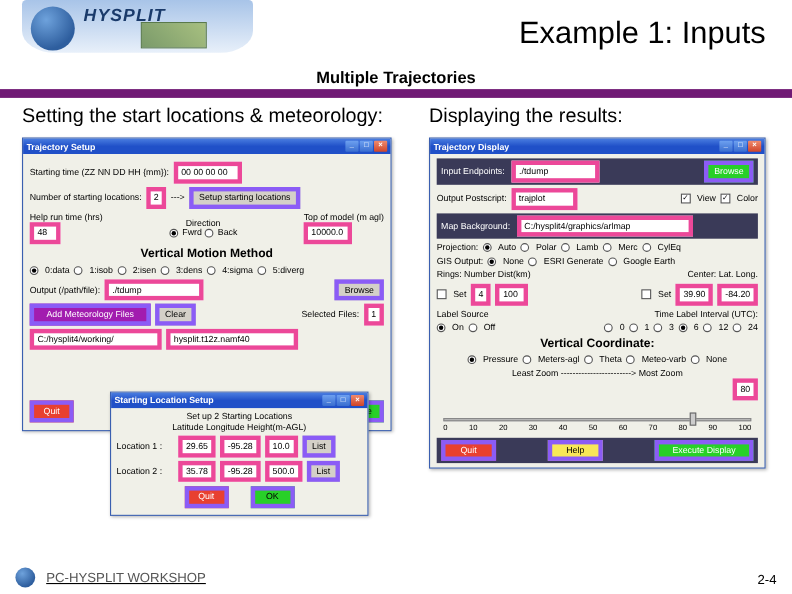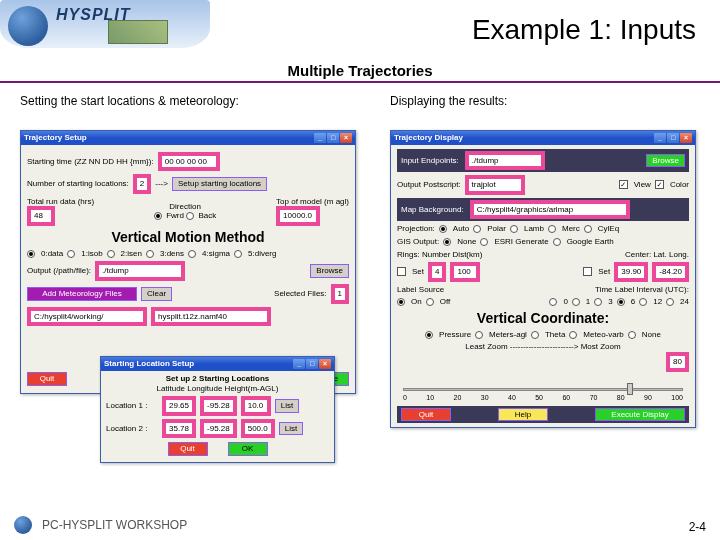--- a/index.html
+++ b/index.html
@@ -7,20 +7,21 @@
     width: 720px; height: 540px;
     font-family: Arial, sans-serif;
     background: #fff;
     position: relative;
     overflow: hidden;
   }
   .header {
     position: relative;
     height: 58px;
     border-bottom: none;
+    margin-left: 20px;
   }
   .logo-area {
     position: absolute;
     left: 0; top: 0;
     width: 210px; height: 48px;
     background: linear-gradient(180deg, #a8c4e8 0%, #e8f0fa 100%);
     border-radius: 4px 4px 30px 30px / 4px 4px 20px 20px;
   }
   .logo-badge {
     position: absolute;
@@ -49,21 +50,21 @@
     position: absolute;
     right: 24px; top: 14px;
     font-size: 28px;
     color: #000;
   }
   .subtitle-bar {
     position: absolute;
     top: 62px;
     left: 0; right: 0;
     padding-bottom: 2px;
-    border-bottom: 2px solid #701a75;
+    border-bottom: 8px solid #701a75;
   }
   .subtitle {
     text-align: center;
     font-size: 15px;
     font-weight: bold;
   }
   .content {
     position: absolute;
     top: 94px; left: 0; right: 0;
     height: 400px;
@@ -72,22 +73,22 @@
     position: absolute;
     left: 20px; top: 0;
     width: 340px;
   }
   .col-right {
     position: absolute;
     left: 390px; top: 0;
     width: 310px;
   }
   .col-head {
-    font-size: 12px;
-    margin-bottom: 20px;
+    font-size: 18px;
+    margin-bottom: 8px;
     line-height: 1.3;
   }
   
   .xp-win {
     border: 1px solid #3a5fb0;
     background: #f0f0e8;
     font-size: 8px;
     line-height: 1.2;
     color: #000;
     position: relative;
@@ -120,21 +121,21 @@
   .lbl { font-size: 8px; }
   .field {
     background: #fff;
     border: 4px solid #ec4899;
     padding: 1px 3px;
     font-size: 8px;
     min-width: 30px;
     display: inline-block;
   }
   .btn {
-    border: 1px solid #8b5cf6;
+    border: 4px solid #8b5cf6;
     padding: 1px 5px;
     font-size: 8px;
     text-align: center;
     display: inline-block;
   }
   .btn-grey { background: #d4d0c8; }
   .btn-blue { background: #a21caf; color: #fff; }
   .btn-green { background: #28d028; }
   .btn-red { background: #e84030; color: #fff; }
   .btn-yellow { background: #f8e858; }
@@ -161,21 +162,21 @@
     display: inline-block;
     background: #fff;
     vertical-align: middle;
     margin-right: 2px;
     font-size: 7px;
     line-height: 7px;
     text-align: center;
   }
   .section-hd {
     text-align: center;
-    font-size: 14px;
+    font-size: 11px;
     font-weight: bold;
     margin: 3px 0 2px;
   }
   .slider-area {
     position: relative;
     height: 30px;
     margin: 2px 6px;
   }
   .slider-track {
     position: absolute;
@@ -210,20 +211,21 @@
     align-items: center;
   }
   .footer {
     position: absolute;
     bottom: 0; left: 0; right: 0;
     height: 30px;
     display: flex;
     align-items: center;
     padding: 0 14px;
     font-size: 12px;
+    text-decoration: underline;
   }
   .footer-logo {
     width: 18px; height: 18px;
     border-radius: 50%;
     background: radial-gradient(circle at 35% 30%, #6ea2dc 0%, #2e5e9e 70%);
     margin-right: 10px;
   }
   .footer-text { color: #555; }
   .footer-page {
     position: absolute;
@@ -273,21 +275,21 @@
           <span class="field" style="min-width:62px">00 00 00 00</span>
         </div>
         <div class="row">
           <span class="lbl">Number of starting locations:</span>
           <span class="field" style="min-width:14px">2</span>
           <span class="lbl">---&gt;</span>
           <span class="btn btn-grey">Setup starting locations</span>
         </div>
         <div class="row" style="justify-content:space-between">
           <div>
-            <div class="lbl">Total run data (hrs)</div>
+            <div class="lbl">Help run time (hrs)</div>
             <span class="field" style="min-width:28px">48</span>
           </div>
           <div>
             <div class="lbl" style="text-align:center">Direction</div>
             <span class="radio sel"></span>
             <span class="lbl">Fwrd</span>
             <span class="radio"></span>
             <span class="lbl">Back</span>
           </div>
           <div>
@@ -339,21 +341,21 @@
   <div class="xp-win overlay-win">
     <div class="xp-titlebar">
       <span class="xp-title-text">Starting Location Setup</span>
       <div class="xp-btns">
         <span class="xp-btn min">_</span>
         <span class="xp-btn max">□</span>
         <span class="xp-btn close">×</span>
       </div>
     </div>
     <div class="xp-body" style="padding:3px 5px">
-      <div class="lbl" style="text-align:center;font-weight:bold">Set up 2 Starting Locations</div>
+      <div class="lbl" style="text-align:center;font-weight:normal">Set up 2 Starting Locations</div>
       <div class="lbl" style="text-align:center">Latitude Longitude Height(m-AGL)</div>
       <div class="row">
         <span class="lbl" style="min-width:52px">Location 1 :</span>
         <span class="field" style="min-width:30px">29.65</span>
         <span class="field" style="min-width:34px">-95.28</span>
         <span class="field" style="min-width:30px">10.0</span>
         <span class="btn btn-grey">List</span>
       </div>
       <div class="row">
         <span class="lbl" style="min-width:52px">Location 2 :</span>

